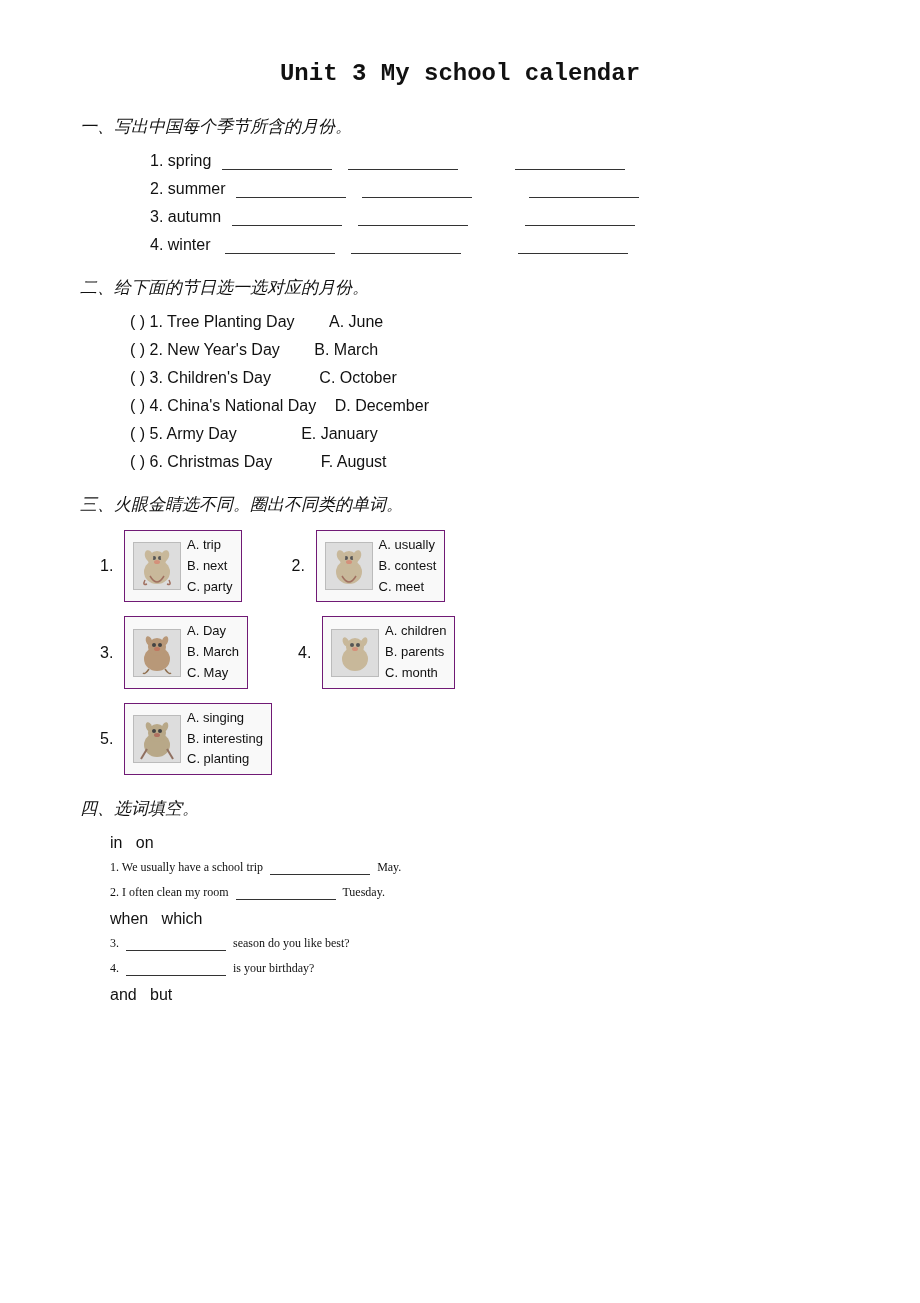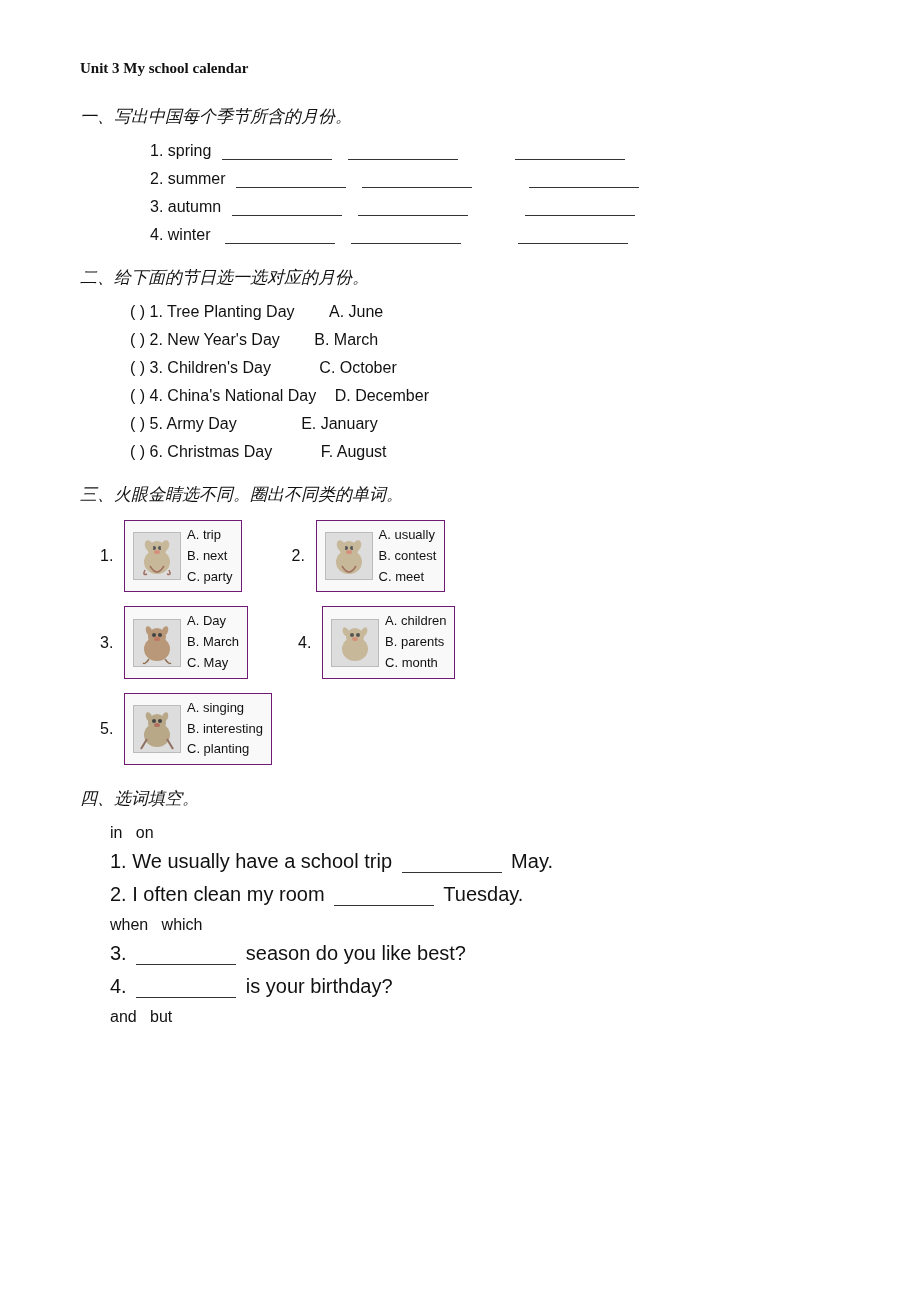--- a/index.html
+++ b/index.html
@@ -6,25 +6,25 @@
     body {
       background: #fff;
       font-family: "SimSun", "宋体", serif;
       font-size: 16px;
       color: #111;
       width: 920px;
       min-height: 1303px;
       padding: 60px 80px;
     }
     .page-title {
-      text-align: left;
-      font-size: 15px;
+      text-align: center;
+      font-size: 24px;
       font-weight: bold;
       margin-bottom: 28px;
-      font-family: Liberation Serif, serif;
+      font-family: Liberation Mono, monospace;
     }
     .section-title {
       font-size: 17px;
       margin-bottom: 14px;
       font-weight: normal;
       font-style: italic;
     }
     .section {
       margin-bottom: 22px;
     }
@@ -77,22 +77,22 @@
       min-width: 24px;
     }
     
     .word-bank {
       font-family: Arial, sans-serif;
       font-size: 16px;
       margin-bottom: 8px;
       padding-left: 30px;
     }
     .fill-row {
-      font-family: Liberation Sans, sans-serif;
-      font-size: 20px;
+      font-family: Liberation Serif, serif;
+      font-size: 12px;
       margin-bottom: 10px;
       padding-left: 30px;
     }
     .fill-blank {
       display: inline-block;
       border-bottom: 1px solid #333;
       width: 100px;
       margin: 0 4px;
       vertical-align: bottom;
     }

